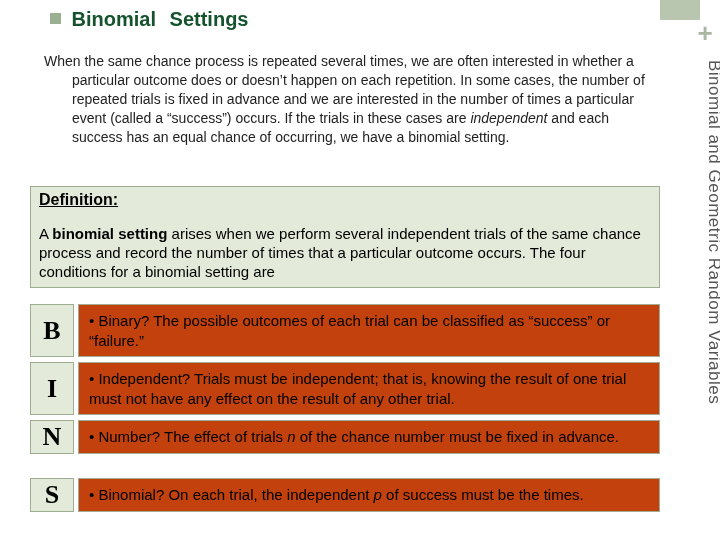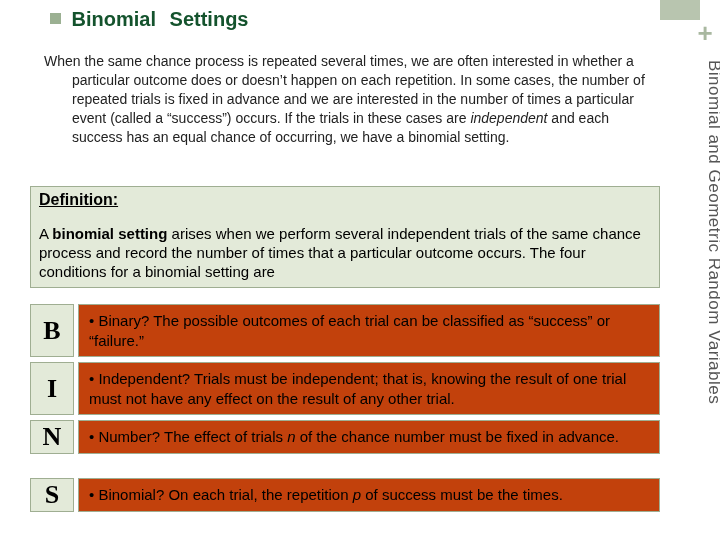--- a/index.html
+++ b/index.html
@@ -191,18 +191,18 @@
       <div class="cond-text">
         <span>• Number? </span><span>The effect of trials </span><span class="italic">n</span><span> of the chance number must be fixed in advance.</span>
       </div>
     </div>
   </div>
 
   <div class="cond-table" style="top:472px">
     <div class="cond-row">
       <div class="cond-letter">S</div>
       <div class="cond-text">
-        <span>• Binomial? </span><span>On each trial, the repetition </span><span class="italic">p</span><span> of success must be the times.</span>
+        <span>• Binomial? </span><span>On each trial, the independent </span><span class="italic">p</span><span> of success must be the times.</span>
       </div>
     </div>
   </div>
 
 </div>
 
 </body></html>

